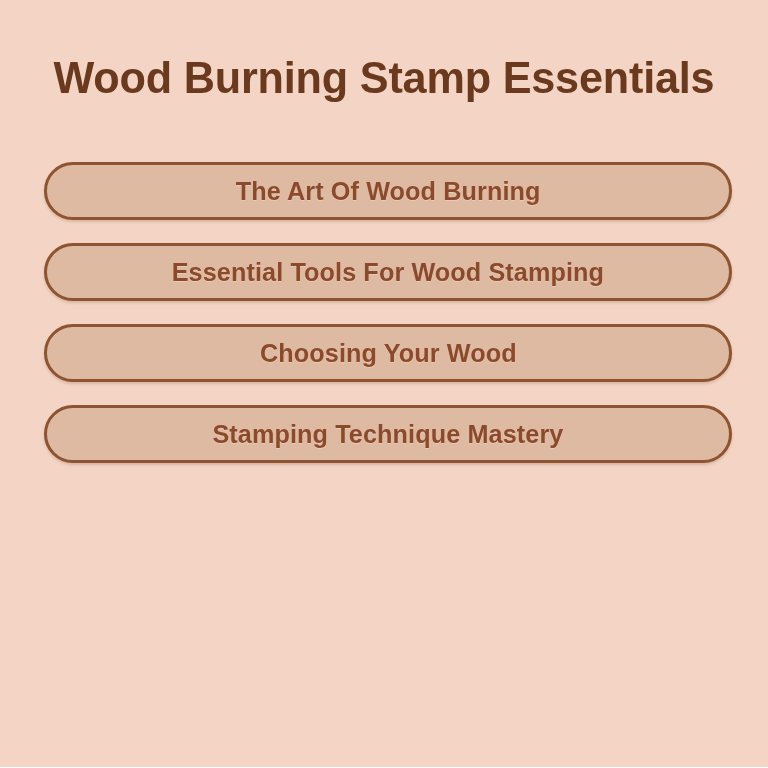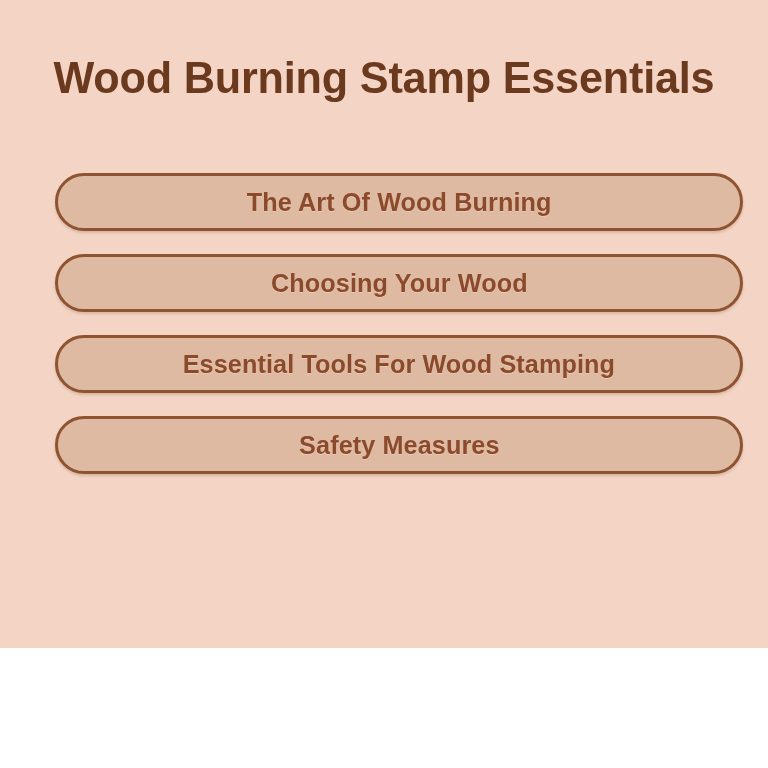--- a/index.html
+++ b/index.html
@@ -8,21 +8,21 @@
   }
   body {
     width: 768px;
     height: 768px;
     overflow: hidden;
     font-family: "Liberation Sans", sans-serif;
   }
   #infographic {
     position: relative;
     width: 768px;
-    height: 648px;
+    height: 767px;
     background: #F4D5C5;
     box-sizing: border-box;
     display: flex;
     flex-direction: column;
     align-items: center;
   }
   #page-title {
     width: 100%;
     text-align: center;
     color: #6B3A1E;
@@ -38,21 +38,21 @@
     left: 0;
     transform: scaleX(0.96);
     white-space: nowrap;
   }
   #pill-list {
     position: absolute;
     top: 158px;
     left: 40px;
     width: 688px;
     list-style: none;
-    margin: 15px;
+    margin: 4px;
     padding: 0;
     display: flex;
     flex-direction: column;
     gap: 23px;
   }
   .pill-item {
     width: 688px;
     height: 58px;
     box-sizing: border-box;
     background: #DFBAA2;
@@ -83,28 +83,28 @@
   <h1 id="page-title">Wood Burning Stamp Essentials</h1>
 
   <ul id="pill-list">
 
     <li class="pill-item">
       <span class="pill-label">The Art Of Wood Burning</span>
     </li>
 
 
     <li class="pill-item">
+      <span class="pill-label">Essential Tools For Wood Stamping</span>
+    </li>
+
+    <li class="pill-item">
       <span class="pill-label">Choosing Your Wood</span>
     </li>
 
+
     <li class="pill-item">
-      <span class="pill-label">Essential Tools For Wood Stamping</span>
+      <span class="pill-label">Stamping Technique Mastery</span>
     </li>
 
-
-
-    <li class="pill-item">
-      <span class="pill-label">Safety Measures</span>
-    </li>
 
   </ul>
 
 </div>
 
 </body></html>

